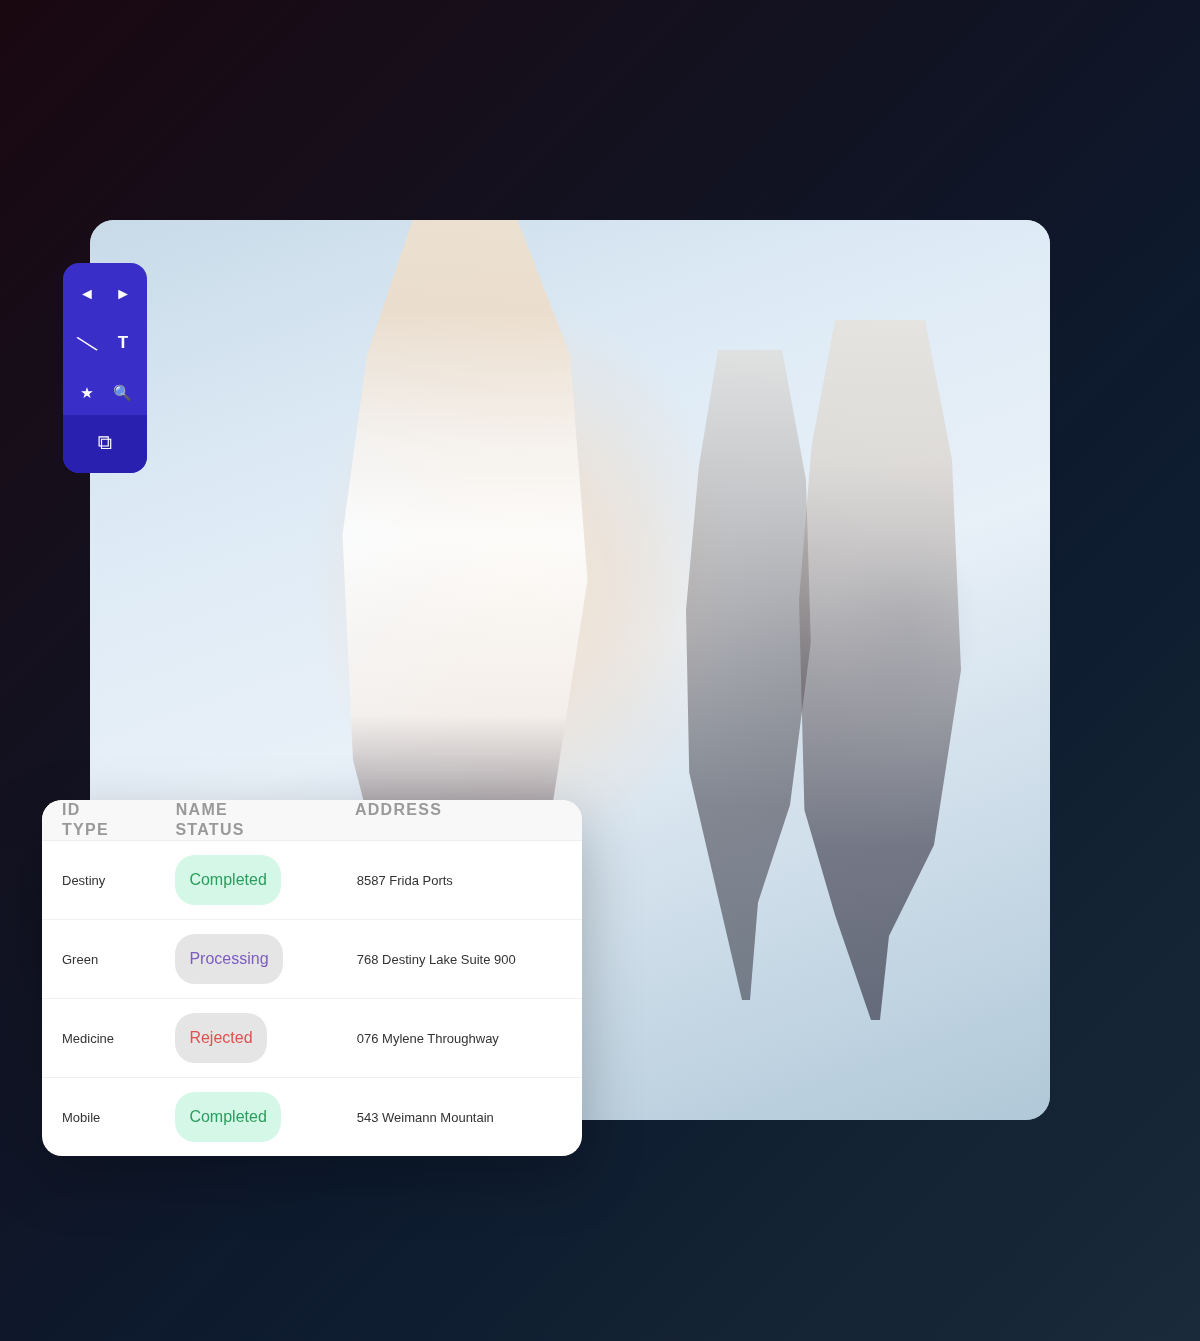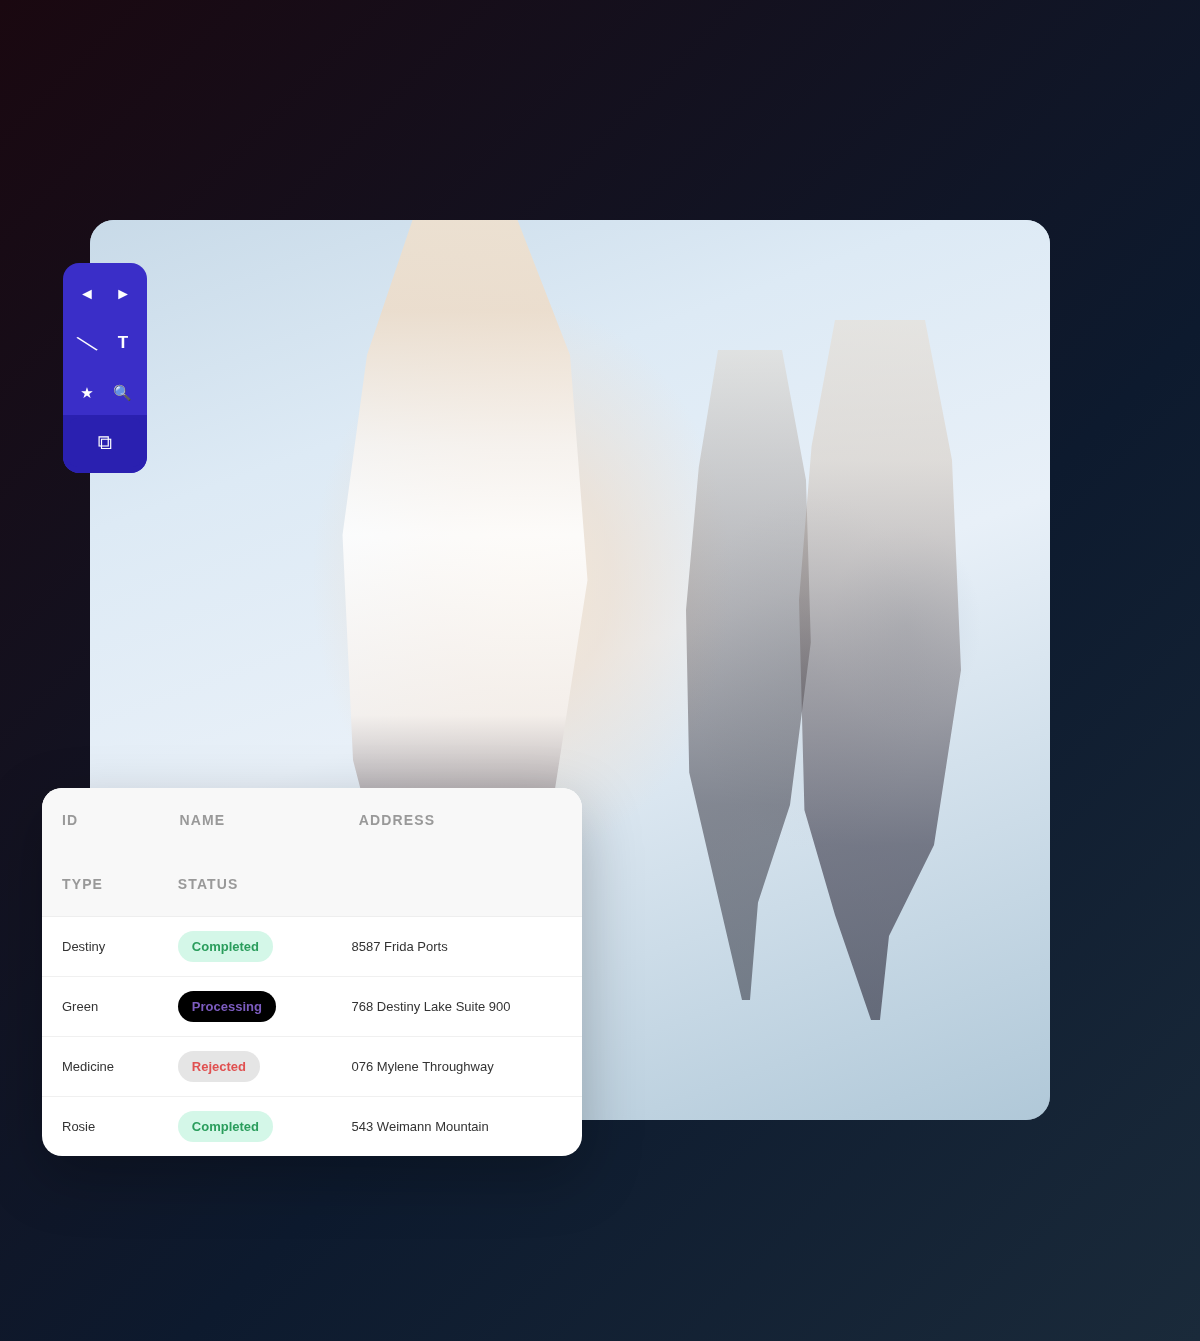--- a/index.html
+++ b/index.html
@@ -109,56 +109,56 @@
     .data-table {
       width: 100%;
       border-collapse: collapse;
     }
 
     .data-table thead tr {
       background: #f8f8f8;
     }
 
     .data-table th {
-      padding: 24px 20px;
+      padding: 1px 20px;
       text-align: left;
-      font-size: 14px;
+      font-size: 16px;
       font-weight: 600;
       color: #999;
       letter-spacing: 0.08em;
       text-transform: uppercase;
       border-bottom: 1px solid #eee;
     }
 
     .data-table td {
       padding: 14px 20px;
       font-size: 13px;
       color: #333;
       border-bottom: 1px solid #f0f0f0;
     }
 
     .data-table tr:last-child td {
       border-bottom: none;
     }
 
     .status-badge {
       display: inline-block;
-      padding: 8px 14px;
+      padding: 16px 14px;
       border-radius: 20px;
-      font-size: 13px;
-      font-weight: 700;
+      font-size: 16px;
+      font-weight: 400;
     }
 
     .status-completed {
       background: #d4f7e8;
       color: #2a9d5c;
     }
 
     .status-processing {
-      background: #000000;
+      background: #e5e5e5;
       color: #7c5cbf;
     }
 
     .status-rejected {
       background: #e5e5e5;
       color: #e05050;
     }
   </style>
 </head>
 <body>
@@ -221,21 +221,21 @@
         <td>768 Destiny Lake Suite 900</td>
       </tr>
       <tr>
         <td>Medicine</td>
         <td>
           <span class="status-badge status-rejected">Rejected</span>
         </td>
         <td>076 Mylene Throughway</td>
       </tr>
       <tr>
-        <td>Rosie</td>
+        <td>Mobile</td>
         <td>
           <span class="status-badge status-completed">Completed</span>
         </td>
         <td>543 Weimann Mountain</td>
       </tr>
     </tbody>
   </table>
 </div>
 
 </body></html>

